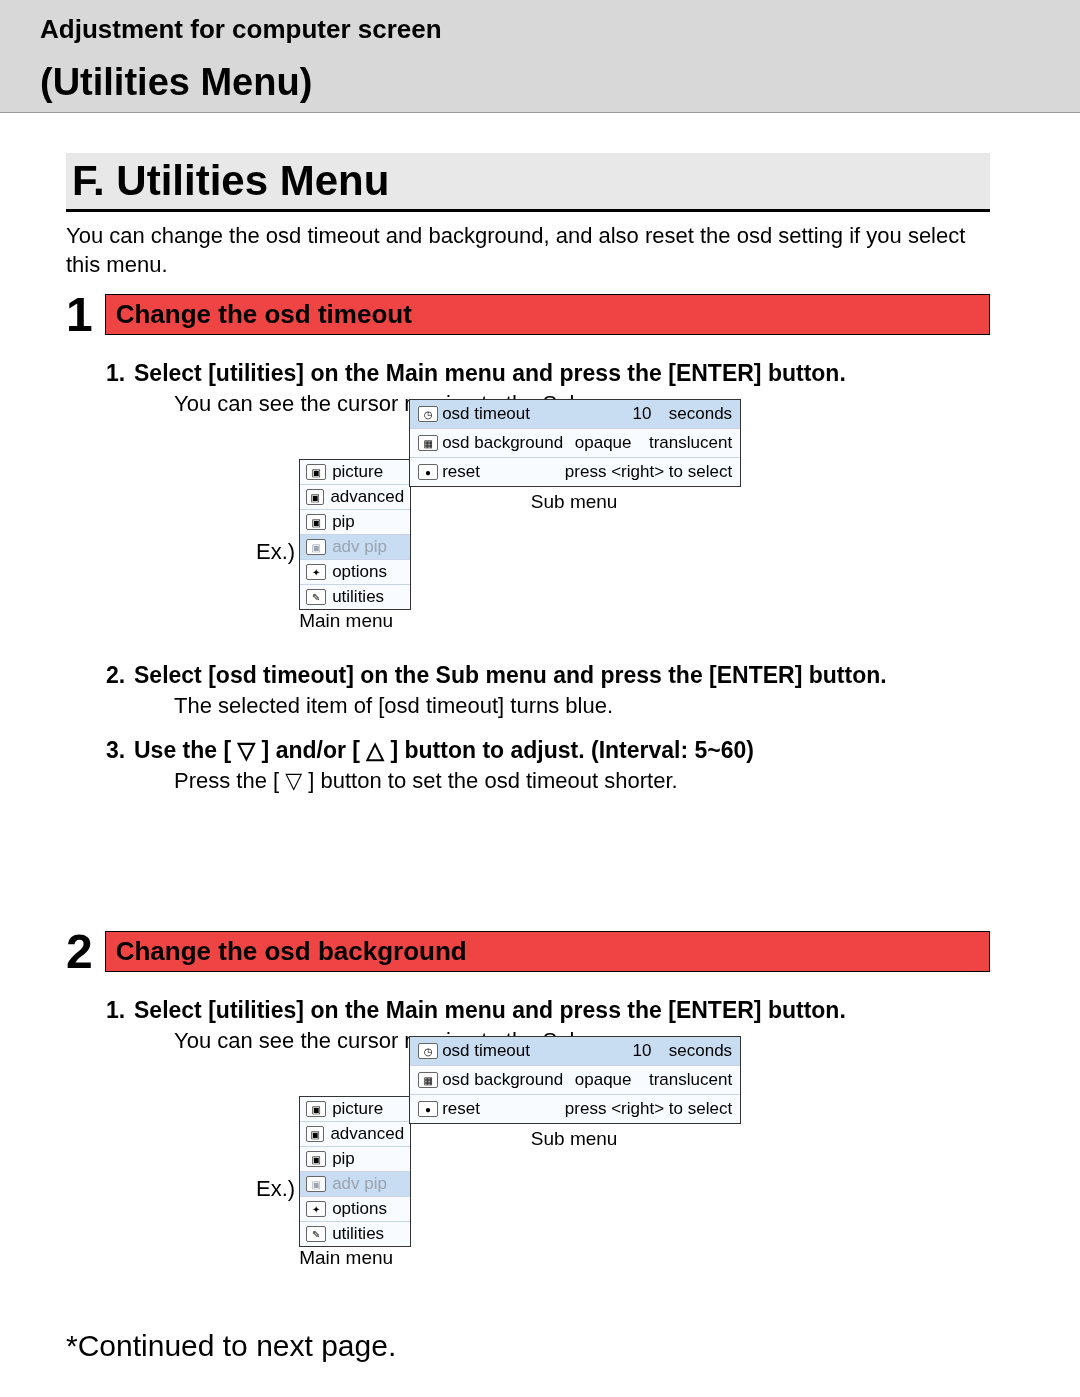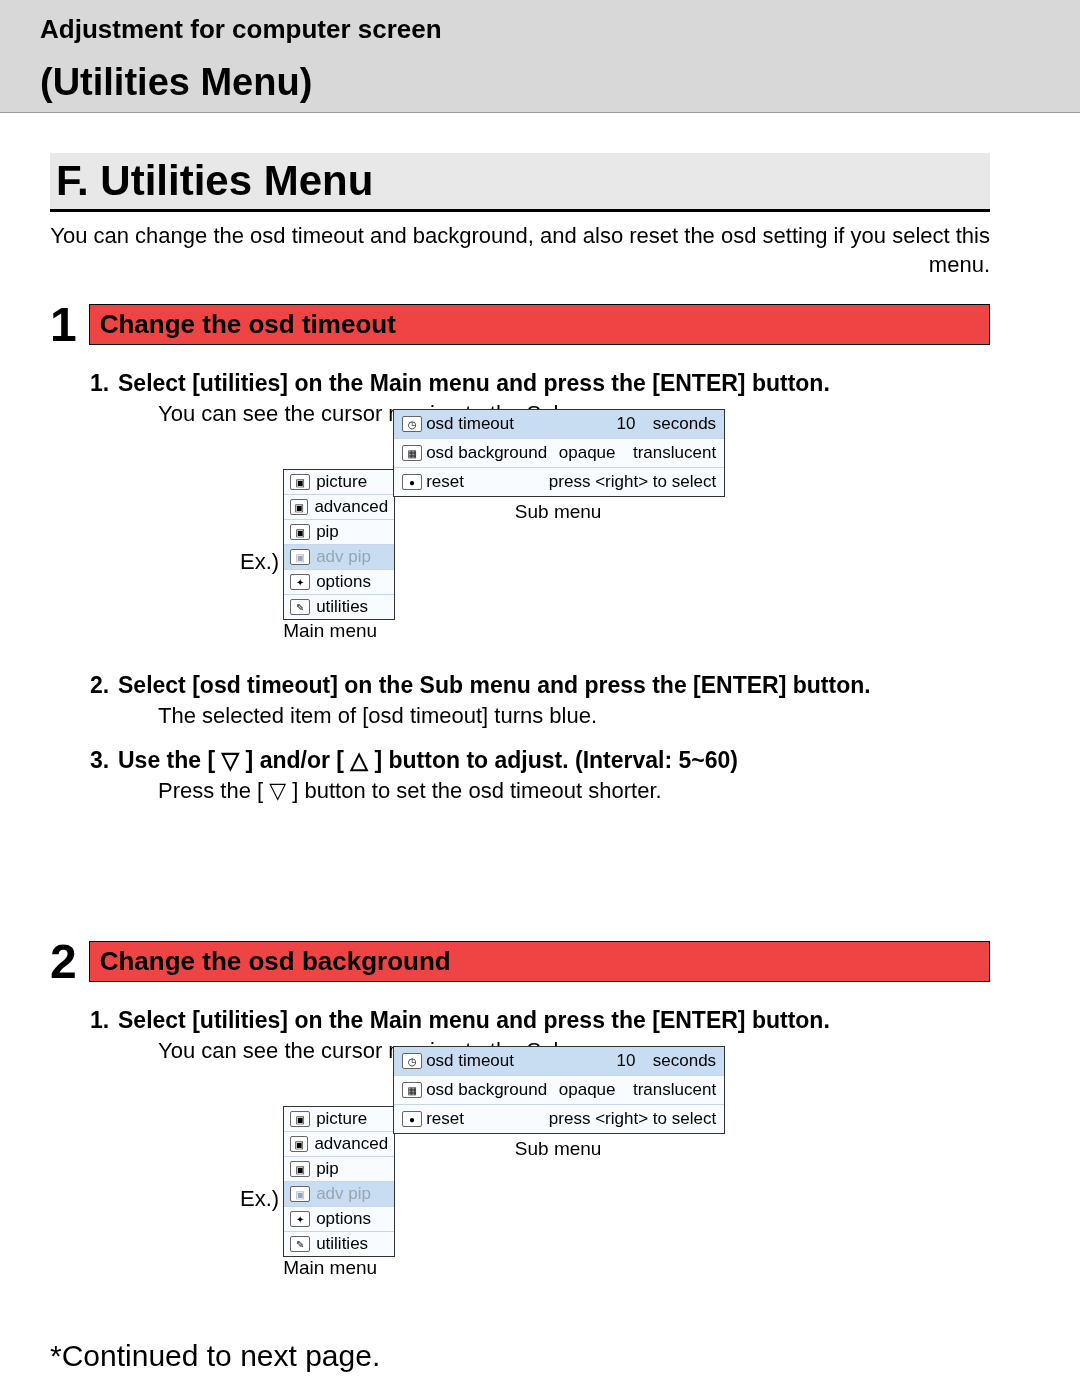--- a/index.html
+++ b/index.html
@@ -8,26 +8,26 @@
     color: #000;
     width: 1080px;
   }
   .header {
     background: #d8d8d8;
     padding: 14px 26px 0 40px;
     border-bottom: 1px solid #999;
   }
   .header-title { font-weight: bold; font-size: 26px; margin-bottom: 16px; }
   .header-sub { font-weight: bold; font-size: 38px; padding-bottom: 8px; }
-  .content { padding: 40px 90px 0 50px; }
+  .content { padding: 40px 90px 0 66px; }
   .section-title {
     display:block; background:#e8e8e8; font-size:42px; font-weight:bold;
     padding: 4px 6px; border-bottom:3px solid #000;
   }
-  .intro { font-size: 22px; margin:10px 0 18px 0; line-height:1.3;text-align:right; }
+  .intro { font-size: 22px; margin:10px 0 8px 0; line-height:1.3; }
   .block-head { display:flex; align-items:center; margin-top:8px; }
   .big-num { font-size:48px; font-weight:bold; margin-right:12px; }
   .block-title {
     flex:1; font-size:26px; font-weight:bold; background:#ef4444;
     border:1px solid #000; padding:4px 10px;
   }
   .steps { margin: 18px 0 0 40px; }
   .step-line { display:flex; align-items:flex-start; font-size:23px; font-weight:bold; margin-top:18px; }
   .step-num { width:28px; }
   .step-line span.seg { font-weight:bold; }

